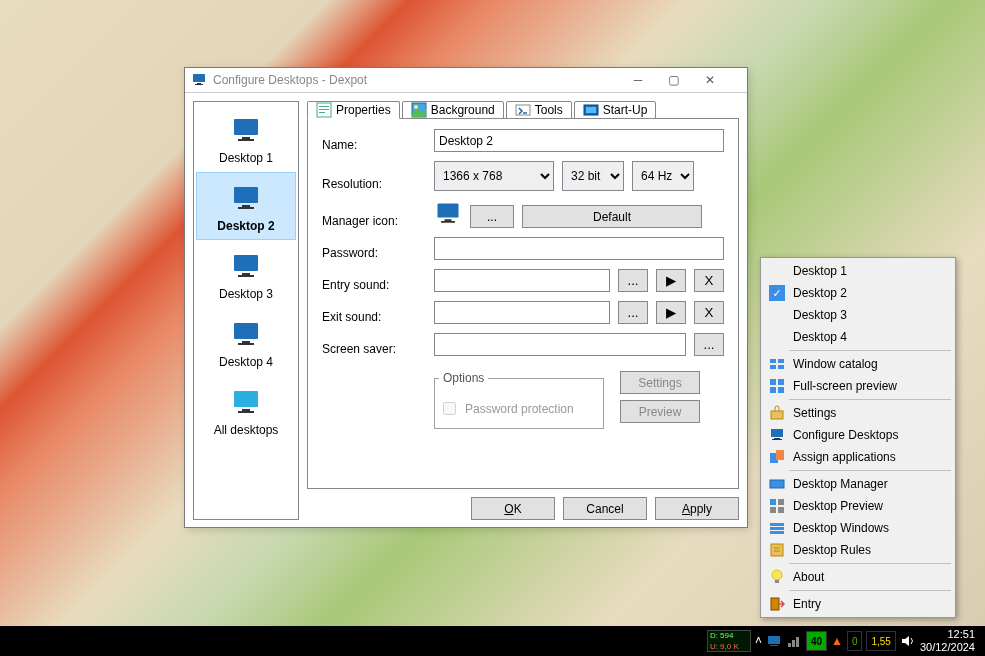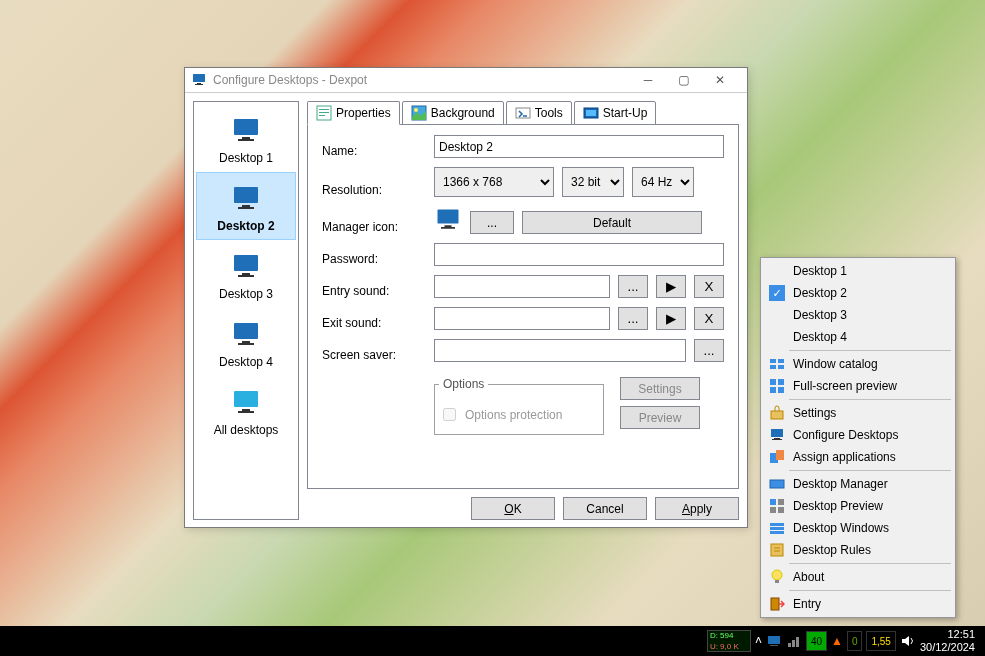--- a/index.html
+++ b/index.html
@@ -1,30 +1,30 @@
 <!DOCTYPE html>
 <html><head>
 <meta charset="utf-8">
 <style>
 html,body{margin:0;padding:0;width:985px;height:656px;font-family:"Segoe UI",Tahoma,sans-serif;font-size:12px;overflow:hidden;background:#000}
 .desktop-bg{position:absolute;inset:0;background:linear-gradient(135deg,#e8dcc0 0%,#e5d5b8 20%,#dd5533 25%,#e88866 30%,#e8dcc0 42%,#c8d8b0 50%,#a8c878 58%,#e8dcc0 75%,#d8ccb0 100%)}
 .window{position:absolute;left:184px;top:67px;width:562px;height:459px;background:#fff;border:1px solid #7a7a7a;box-shadow:2px 2px 8px rgba(0,0,0,.15)}
-.titlebar{height:24px;display:flex;align-items:center;padding:0 9px 0 6px;background:#fff;border-bottom:1px solid #ccc;color:#888}
+.titlebar{height:24px;display:flex;align-items:center;padding:0 19px 0 6px;background:#fff;border-bottom:1px solid #ccc;color:#888}
 .titlebar .title-icon{width:16px;height:16px;margin-right:6px}
 .titlebar .title-text{flex:1}
 .titlebar .tb-btn{width:36px;height:20px;display:flex;align-items:center;justify-content:center;color:#555}
 .client{display:flex;height:calc(100% - 24px);padding:8px;box-sizing:border-box;gap:8px}
 .sidebar{width:100px;border:1px solid #828790;background:#fff;display:flex;flex-direction:column;overflow:auto;padding:2px}
 .desk-item{display:flex;flex-direction:column;align-items:center;padding:10px 2px 6px;cursor:default;border:1px solid transparent}
 .desk-item.selected{background:#cce8ff;border:1px solid #99d1ff}
 .desk-item .mon-icon{width:32px;height:32px}
 .desk-item .di-label{margin-top:4px}
 .desk-item.selected .di-label{font-weight:bold}
 .right{flex:1;display:flex;flex-direction:column}
-.tabs{display:flex;height:24px;margin-bottom:-1px;position:relative;z-index:2}
+.tabs{display:flex;height:18px;margin-bottom:-1px;position:relative;z-index:2}
 .tab{display:flex;align-items:center;gap:4px;padding:0 8px;border:1px solid #828790;background:#fff;margin-right:2px;border-top-left-radius:2px;border-top-right-radius:2px;font-size:12px}
 .tab.active{border-bottom:1px solid #fff}
 .tab .tab-icon{width:16px;height:16px}
 .panel{flex:1;border:1px solid #828790;background:#fff;padding:10px 14px;display:flex;flex-direction:column;gap:9px;position:relative}
 .row{display:flex;align-items:flex-end;gap:8px}
 .row .lbl{width:104px}
 .tinput{border:1px solid #828790;height:21px;padding:0 4px;font:inherit;color:#000}
 select.tinput{height:30px}
 .btn{border:1px solid #828790;background:#e1e1e1;height:23px;padding:0 10px;font:inherit}
 .btn.wide{min-width:80px}
@@ -198,21 +198,21 @@
             <span class="lbl">Screen saver:</span>
           <input class="tinput" style="flex: 1 1 0%;">
           <button class="small-btn">...</button>
         </div>
         <div class="row" style="align-items:flex-start;margin-top:6px">
           <span class="lbl"></span>
           <fieldset class="opts">
             <legend>Options</legend>
             <div class="chkrow">
                 <input type="checkbox" disabled="" style="">
-                <span>Options protection</span>
+                <span>Password protection</span>
               </div>
           </fieldset>
           <div style="display:flex;flex-direction:column;gap:6px;margin-left:8px">
             <button class="btn wide disabled" disabled="">Settings</button>
             <button class="btn wide disabled" disabled="">Preview</button>
           </div>
         </div>
       </div>
       <div class="dlg-btns">
         <button class="btn"><span class="ul">O</span>K</button>
@@ -362,21 +362,21 @@
     <span style="color:#fff">˄</span>
     <svg width="16" height="16">
         <rect x="2" y="3" width="12" height="8" fill="#1e6fb8"></rect>
         <rect x="4" y="12" width="8" height="1" fill="#555"></rect>
       </svg>
     <svg width="16" height="16">
         <rect x="2" y="10" width="3" height="4" fill="#888"></rect>
         <rect x="6" y="7" width="3" height="7" fill="#888"></rect>
         <rect x="10" y="4" width="3" height="10" fill="#888"></rect>
       </svg>
-    <div class="badge" style="background:#0a0;color:#000;font-weight:normal">40</div>
+    <div class="badge" style="background:#0a0;color:#000;font-weight:bold">40</div>
     <span style="color:#f60">▲</span>
     <div class="badge" style="color:#6a0">0</div>
     <div class="badge" style="color:#fd0">1,55</div>
     <svg width="16" height="16">
         <path d="M2 6 H5 L9 3 V13 L5 10 H2 Z" fill="#fff"></path>
         <path d="M11 5 Q14 8 11 11" stroke="#fff" fill="none"></path>
       </svg>
     <div class="clock">
       <div>12:51</div>
       <div>30/12/2024</div>

